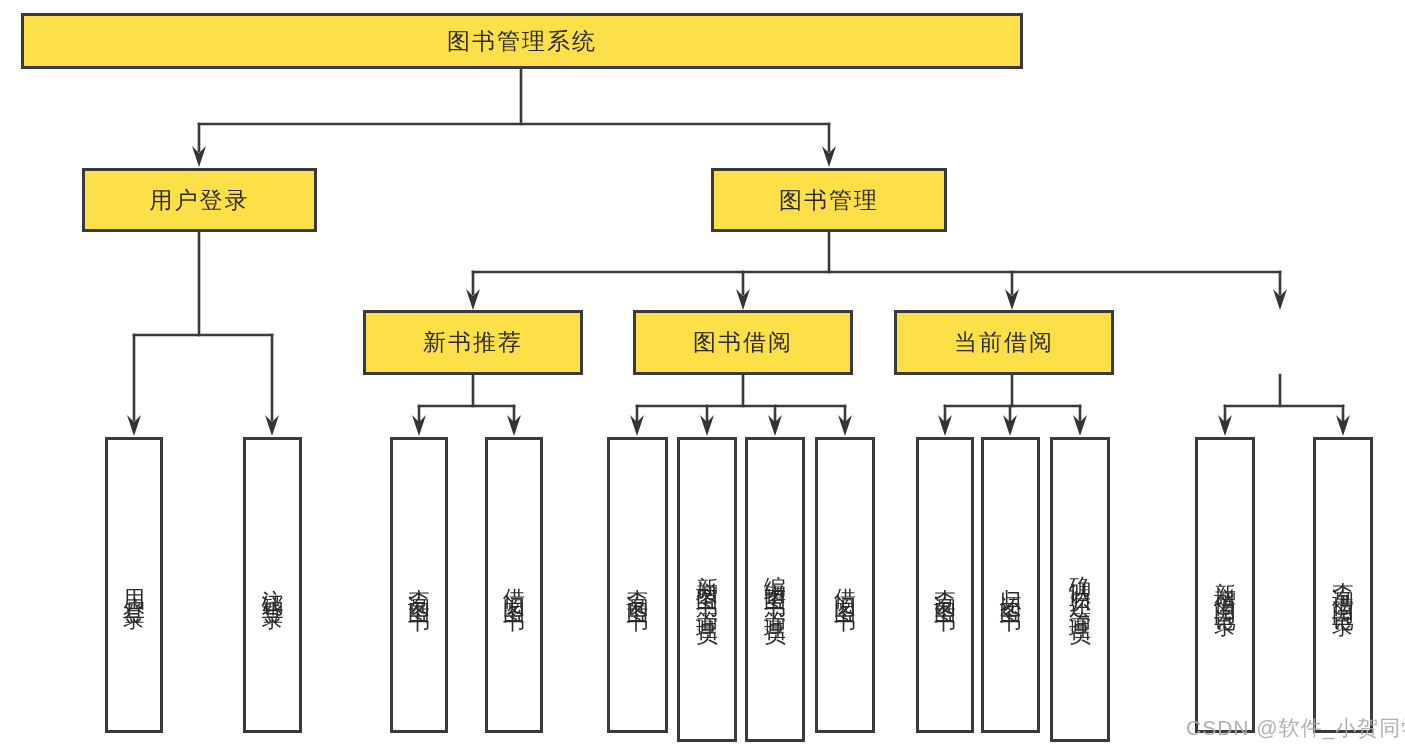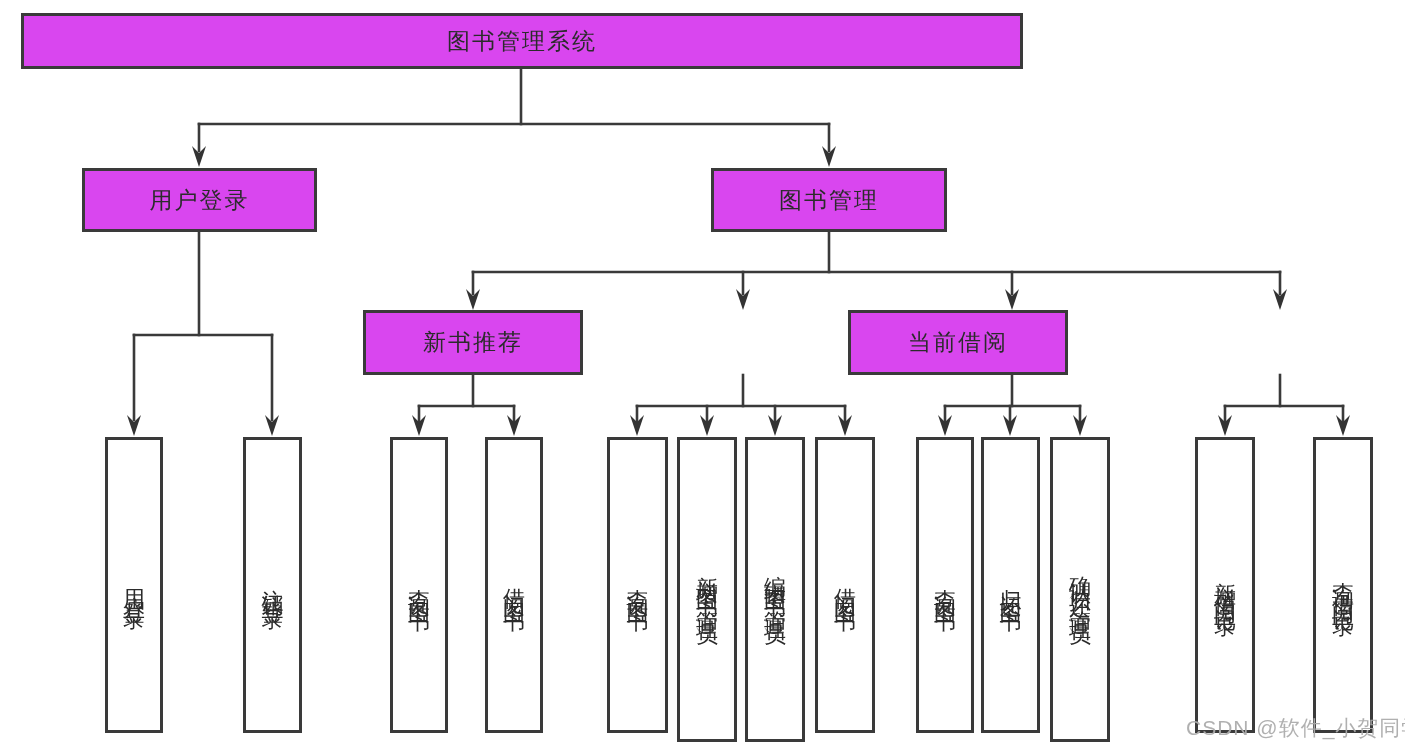--- a/index.html
+++ b/index.html
@@ -14,21 +14,21 @@
   #wires {
     position: absolute;
     left: 0; top: 0;
     width: 1405px; height: 747px;
     z-index: 1;
   }
   .hbox {
     position: absolute;
     box-sizing: border-box;
     border: 3px solid #3a3a3a;
-    background: #d946ef;
+    background: #fde047;
     display: flex;
     align-items: center;
     justify-content: center;
     font-size: 23px;
     color: #2b2b2b;
     letter-spacing: 2px;
     z-index: 2;
   }
   .vbox {
     position: absolute;
@@ -141,21 +141,22 @@
       <polygon class="arrow" points="1343,436 1336,415 1343,422 1350,415"></polygon>
     </g>
   </svg>
 
   <div class="hbox" style="left:21px; top:13px; width:1002px; height:56px;">图书管理系统</div>
 
   <div class="hbox" style="left:82px; top:168px; width:235px; height:64px;">用户登录</div>
   <div class="hbox" style="left:363px; top:310px; width:220px; height:65px;">新书推荐</div>
 
   <div class="hbox" style="left:711px; top:168px; width:236px; height:64px;">图书管理</div>
-  <div class="hbox" style="left:848px; top:310px; width:220px; height:65px;">当前借阅</div>
+  <div class="hbox" style="left:633px; top:310px; width:220px; height:65px;">图书借阅</div>
+  <div class="hbox" style="left:894px; top:310px; width:220px; height:65px;">当前借阅</div>
 
   <div class="vbox" style="left:105px; top:437px; width:58px; height:296px;">
     <span>用户登录</span>
   </div>
   <div class="vbox" style="left:243px; top:437px; width:59px; height:296px;">
     <span>注销登录</span>
   </div>
 
   <div class="vbox" style="left:390px; top:437px; width:58px; height:296px;">
     <span>查询图书</span>

